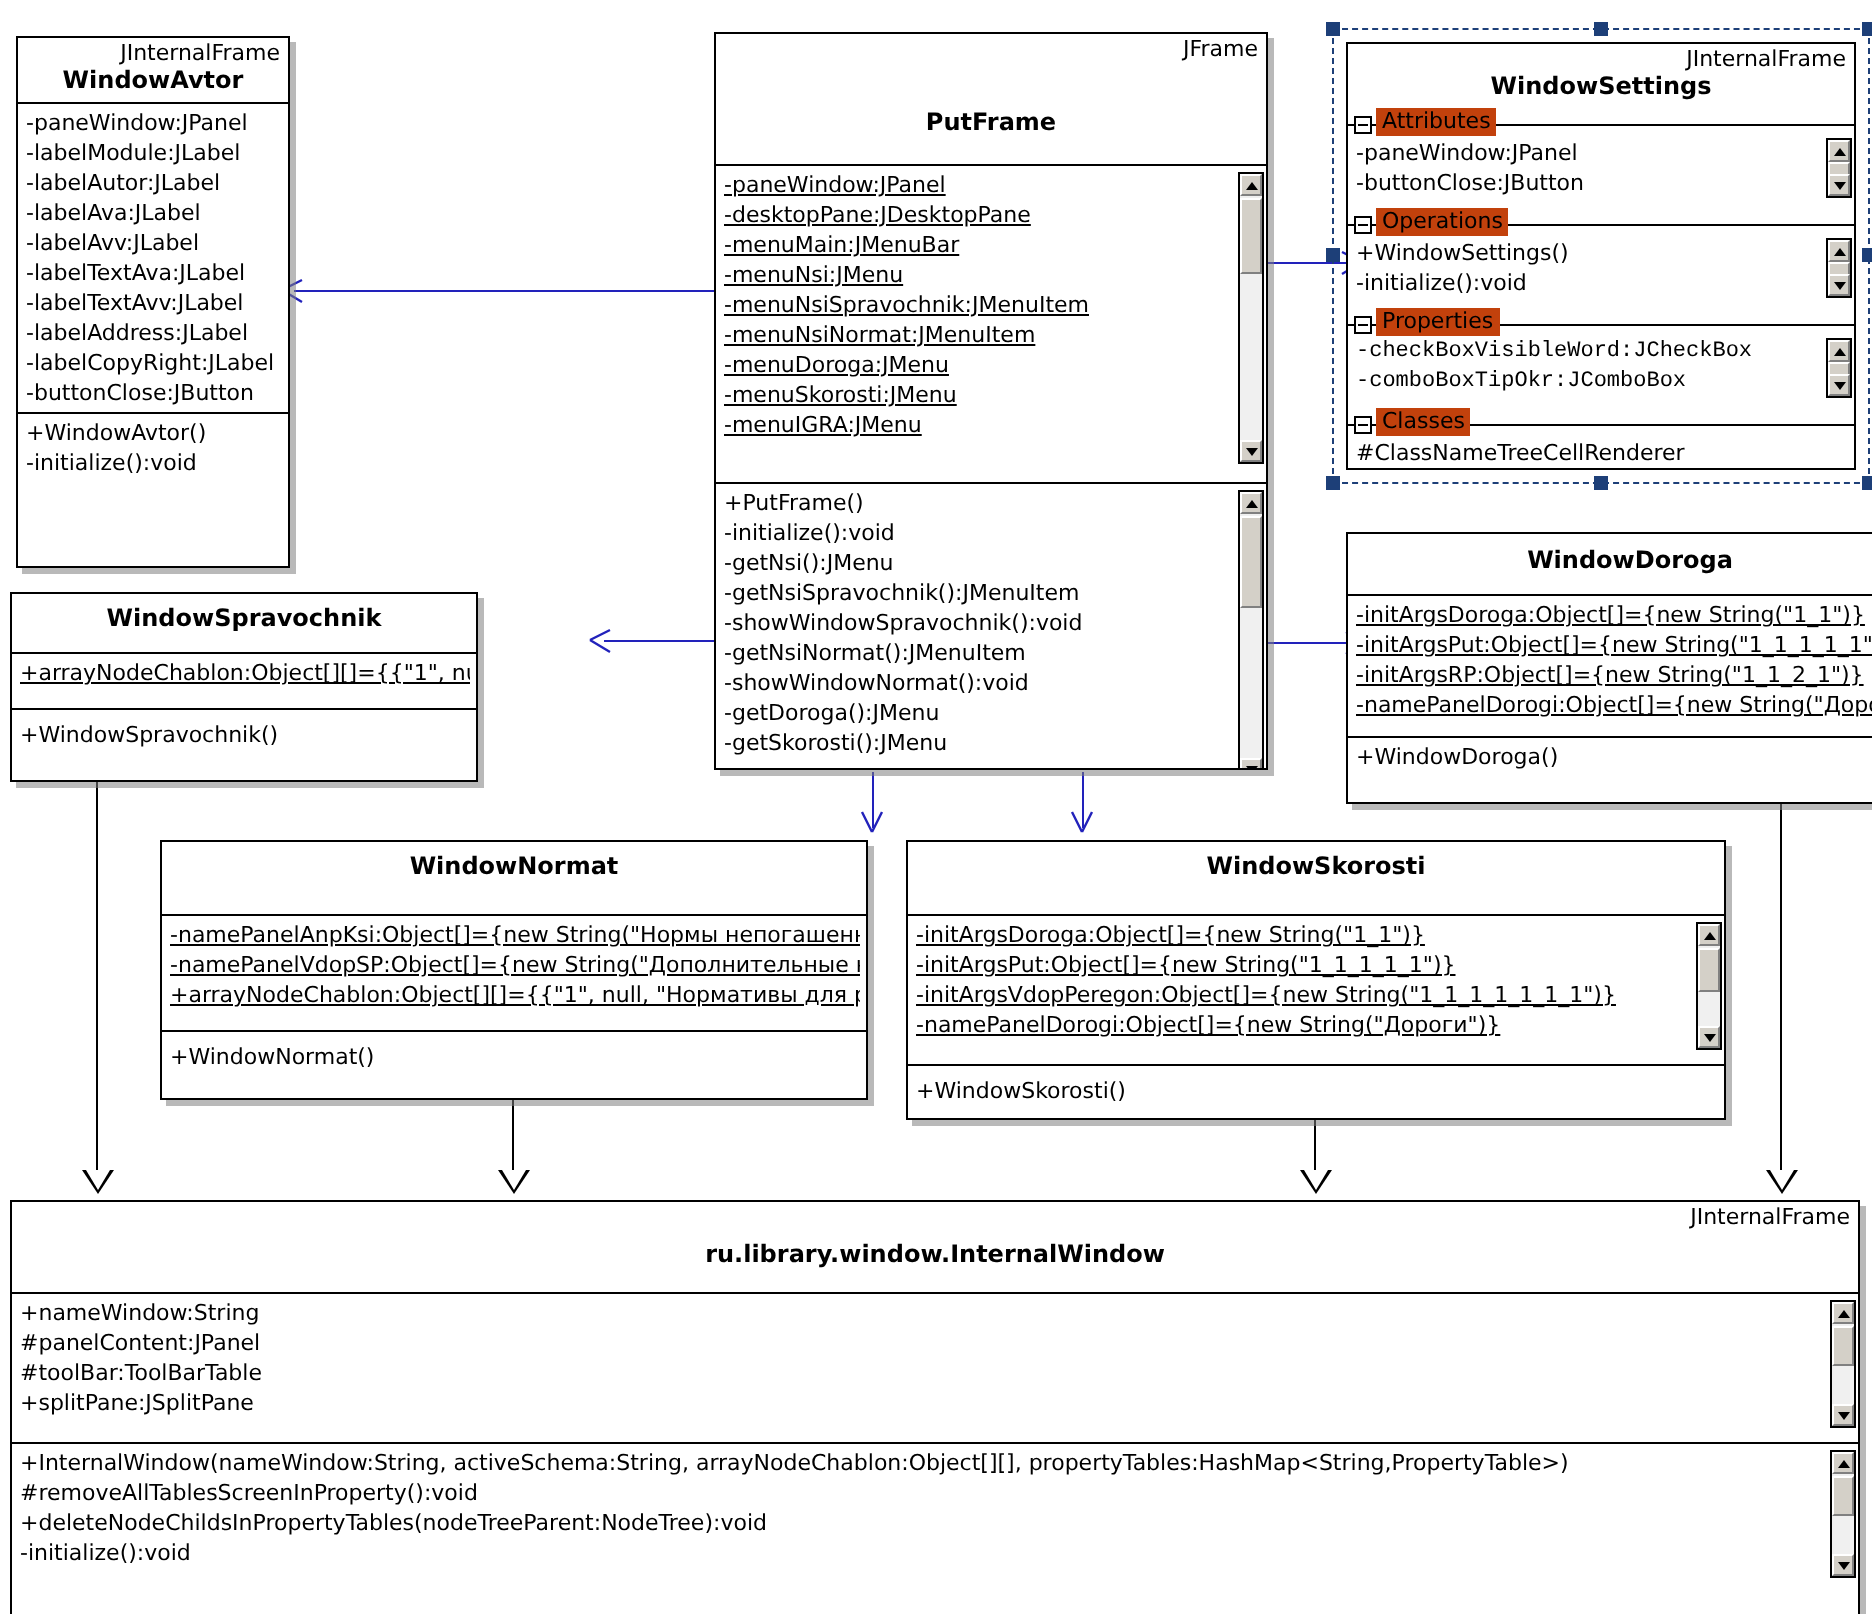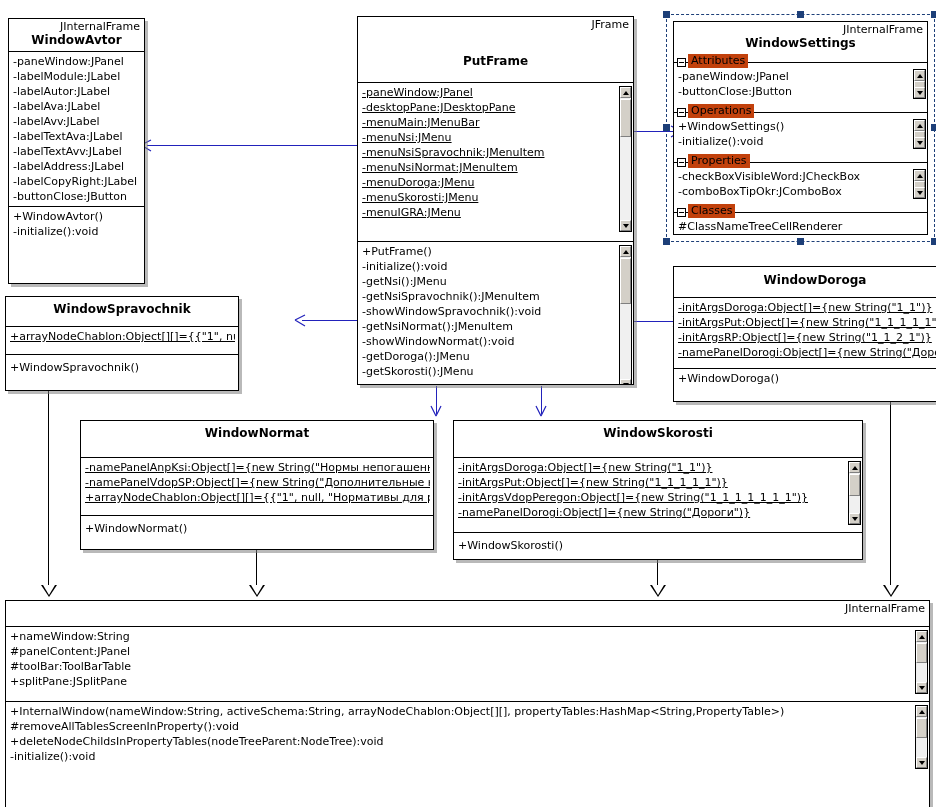--- a/index.html
+++ b/index.html
@@ -313,21 +313,21 @@
             <span class="a"></span>
           </div>
       </div>
     </div>
 
     <div class="grp">
       <div class="line"></div>
       <div class="box"></div>
       <div class="lbl">Properties</div>
     </div>
-    <div class="compart" style="padding-top:0;height:33px;">
+    <div class="compart" style="padding-top:0;height:33px;font-family:Liberation Mono, monospace;">
       <div class="row">-checkBoxVisibleWord:JCheckBox</div>
       <div class="row">-comboBoxTipOkr:JComboBox</div>
       <div class="sbar" style="top:0px;height:30px;">
         <div class="btn up">
             <span class="a"></span>
           </div>
         <div class="thumb" style="top:11px;height:7px;"></div>
         <div class="btn dn">
             <span class="a"></span>
           </div>
@@ -432,20 +432,21 @@
     </div>
     <div class="sep"></div>
     <div class="compart" style="padding-top:5px;">
       <div class="row">+WindowSkorosti()</div>
     </div>
   </div>
 
   <div class="uml" style="left:5px;top:588px;width:925px;height:214px;">
     <div class="hdr">
       <div class="stereo">JInternalFrame</div>
+      <div class="cname" style="margin-top:5px;">ru.library.window.InternalWindow</div>
     </div>
     <div class="sep" style="margin-top:8px;"></div>
     <div class="compart" style="height:70px;">
       <div class="row">+nameWindow:String</div>
       <div class="row">#panelContent:JPanel</div>
       <div class="row">#toolBar:ToolBarTable</div>
       <div class="row">+splitPane:JSplitPane</div>
       <div class="sbar" style="top:3px;height:64px;">
         <div class="btn up">
             <span class="a"></span>

